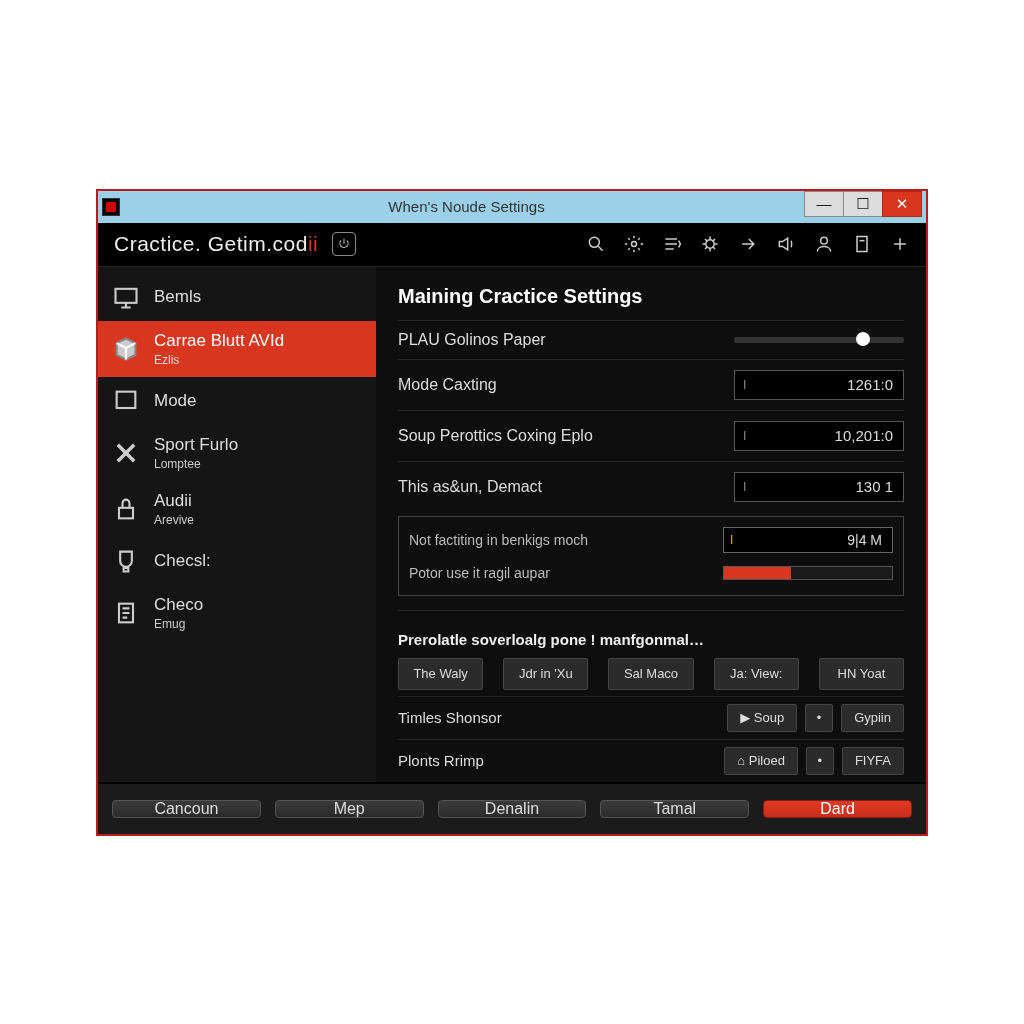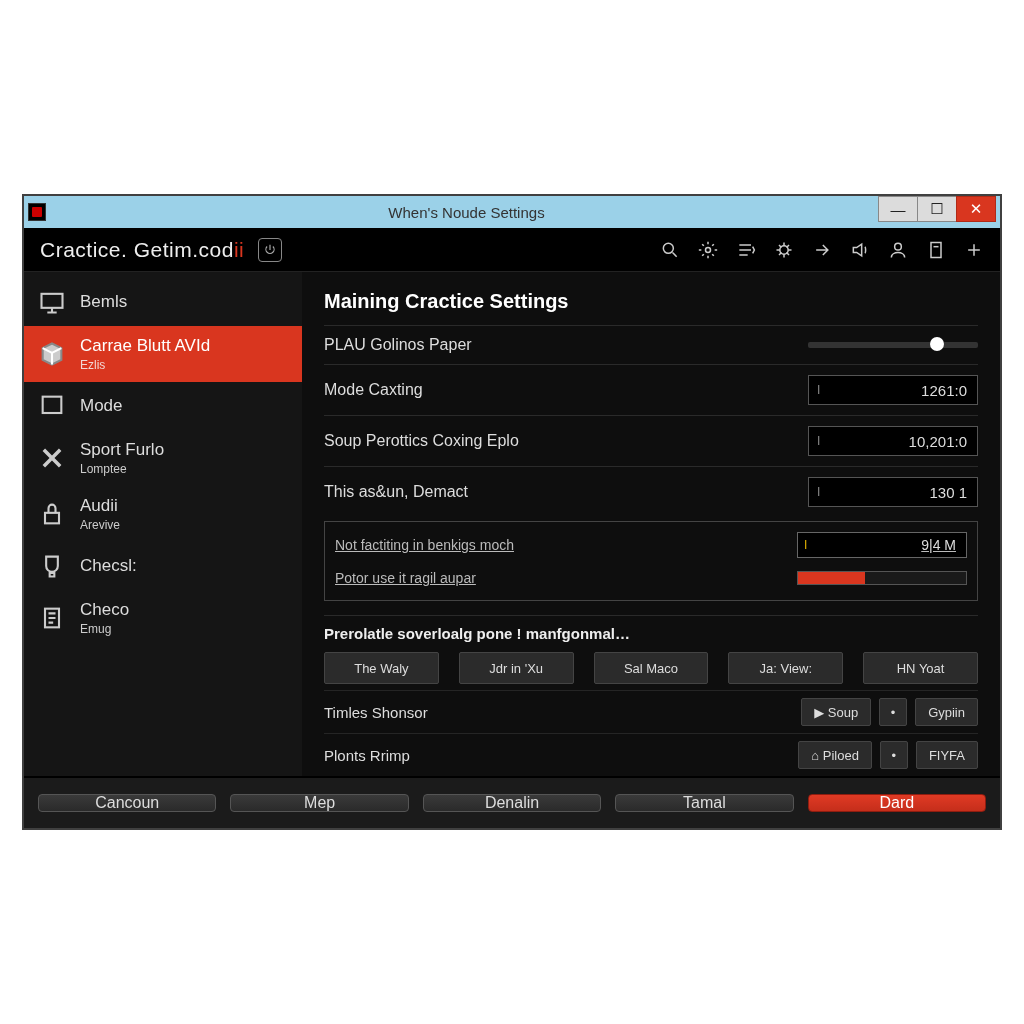--- a/index.html
+++ b/index.html
@@ -1,17 +1,17 @@
 <!DOCTYPE html>
 <html><head>
 <meta charset="utf-8">
 <style>
   * { box-sizing: border-box; margin: 0; padding: 0; font-family: "Segoe UI", Arial, sans-serif; }
   body { background: #fff; width: 1024px; height: 1024px; display: flex; align-items: center; justify-content: center; }
-  .desktop { width: 980px; background: #9bd1e8; border: 2px solid #404040; }
+  .desktop { width: 832px; background: #9bd1e8; border: 2px solid #b91c1c; }
   .titlebar { height: 32px; background: #9bd1e8; display: flex; align-items: center; padding: 0 4px; position: relative; }
   .titlebar-icon { width: 18px; height: 18px; background:#000; border:1px solid #333; margin-right:8px; display:flex; align-items:center; justify-content:center; }
   .titlebar-icon span{ width:10px; height:10px; background:#c00; border-radius:1px; }
   .titlebar-title { flex:1; text-align:center; color:#333; font-size:15px; }
   .win-btns { display:flex; height:100%; }
   .win-btn { width: 40px; height:26px; border:1px solid #888; background:#dcdcdc; display:flex; align-items:center; justify-content:center; font-size:15px; color:#222; margin-left:-1px; cursor:pointer; }
   .win-close { background:#d9361f; color:#fff; border-color:#b02a17; }
   
   .appbar { height:44px; background:#000; display:flex; align-items:center; padding:0 16px; border-bottom:1px solid #222; }
   .brand { color:#eee; font-size:21px; font-weight:300; letter-spacing:.5px; }
@@ -35,27 +35,27 @@
   
   .main { flex:1; background:#0e0e0e; padding:18px 22px 0 22px; color:#ddd; }
   .main-title { font-size:20px; font-weight:600; color:#fff; margin-bottom:12px; }
   .setting-row { display:flex; align-items:center; justify-content:space-between; padding:10px 0; border-top:1px solid #2a2a2a; font-size:16px; }
   .setting-row:first-of-type { border-top:1px solid #2a2a2a; }
   .val-box { width:170px; height:30px; border:1px solid #555; background:#000; color:#ddd; display:flex; align-items:center; justify-content:flex-end; padding:0 10px; font-size:15px; position:relative; }
   .val-box .lead { position:absolute; left:8px; font-size:12px; color:#888;}
   .slider { width:170px; height:6px; background:#333; position:relative; border-radius:2px; }
   .slider .thumb { position:absolute; top:-5px; width:14px; height:14px; background:#fff; border-radius:50%; }
   .sub-box { border:1px solid #444; padding:4px 10px 8px 10px; margin-top:4px; }
-  .sub-box .setting-row { border-top:none; padding:6px 0; font-size:14px; color:#bbb;text-decoration:underline; }
+  .sub-box .setting-row { border-top:none; padding:6px 0; font-size:14px; color:#bbb; }
   .mini-val { width:170px; height:26px; border:1px solid #666; background:#000; color:#ddd; display:flex; align-items:center; justify-content:flex-end; padding:0 10px; font-size:14px; position:relative;}
   .mini-val .lead { position:absolute; left:6px; color:#e2b200; font-size:12px;}
   .progress { width:170px; height:14px; border:1px solid #555; background:#1a1a1a; position:relative; }
   .progress .fill { height:100%; background:#d9361f; }
   
-  .section-head { font-weight:600; font-size:15px; margin:14px 0 10px 0; color:#eee; border-top:1px solid #2a2a2a; padding-top:9px;}
+  .section-head { font-weight:600; font-size:15px; margin:14px 0 10px 0; color:#eee; border-top:1px solid #2a2a2a; padding-top:20px;}
   .pill-row { display:flex; gap:20px; margin-bottom:6px;}
   .pill { flex:1; height:32px; background:#2b2b2b; border:1px solid #444; color:#ddd; font-size:13px; display:flex; align-items:center; justify-content:center; cursor:pointer; border-radius:2px; }
   .action-row { display:flex; align-items:center; justify-content:space-between; padding:7px 0; border-top:1px solid #252525; font-size:15px;}
   .action-row .ctrls { display:flex; gap:8px; }
   .ctrl-btn { height:28px; padding:0 12px; background:#2b2b2b; border:1px solid #444; color:#ddd; font-size:13px; display:flex; align-items:center; gap:6px; cursor:pointer; border-radius:2px;}
   .ctrl-sm { width:28px; padding:0; justify-content:center;}
   
   .footer { height:52px; background:#1b1b1b; border-top:2px solid #000; display:flex; gap:14px; padding:16px 14px;text-align:right; }
   .f-btn { flex:1; background:linear-gradient(#3a3a3a,#2a2a2a); border:1px solid #555; border-radius:4px; color:#ddd; font-size:16px; display:flex; align-items:center; justify-content:center; cursor:pointer; }
   .f-btn.primary { background:linear-gradient(#e03a24,#c52e1b); border-color:#8f1d10; color:#fff; }

